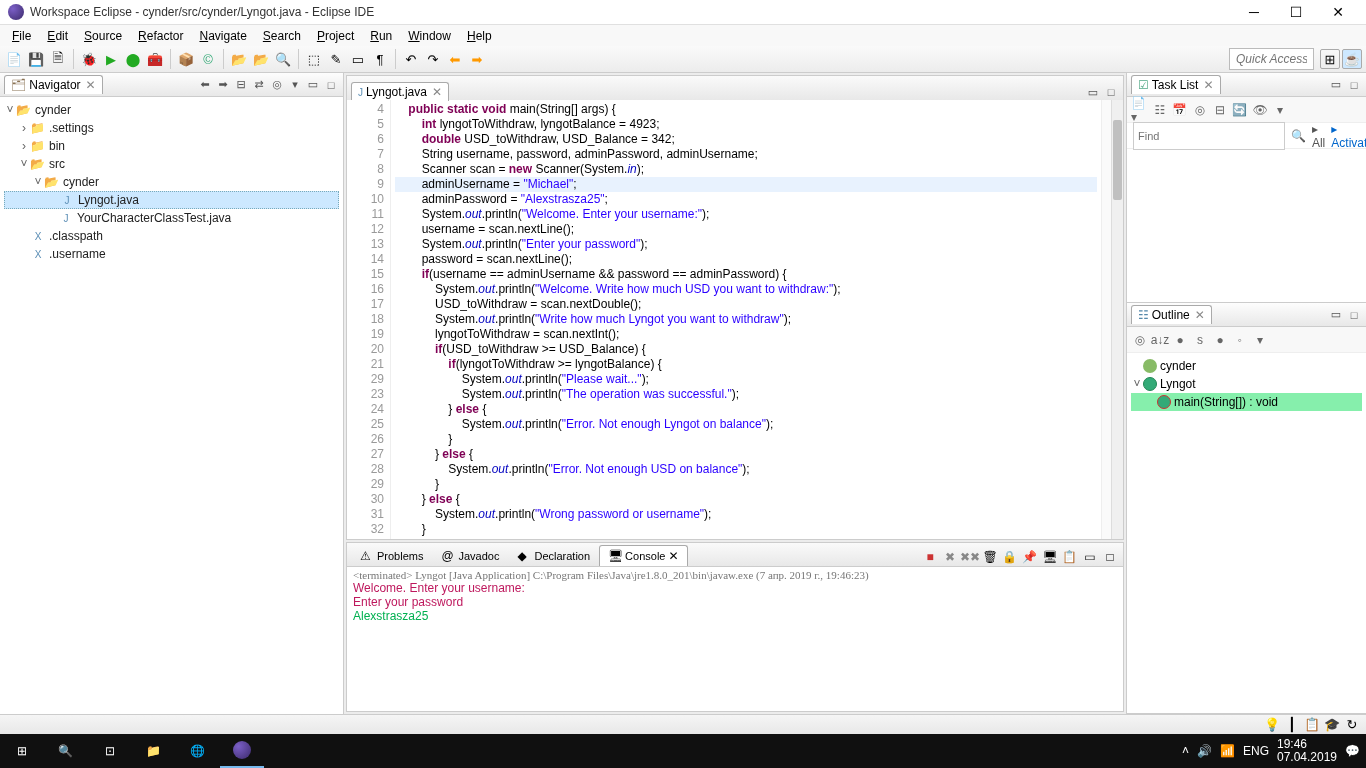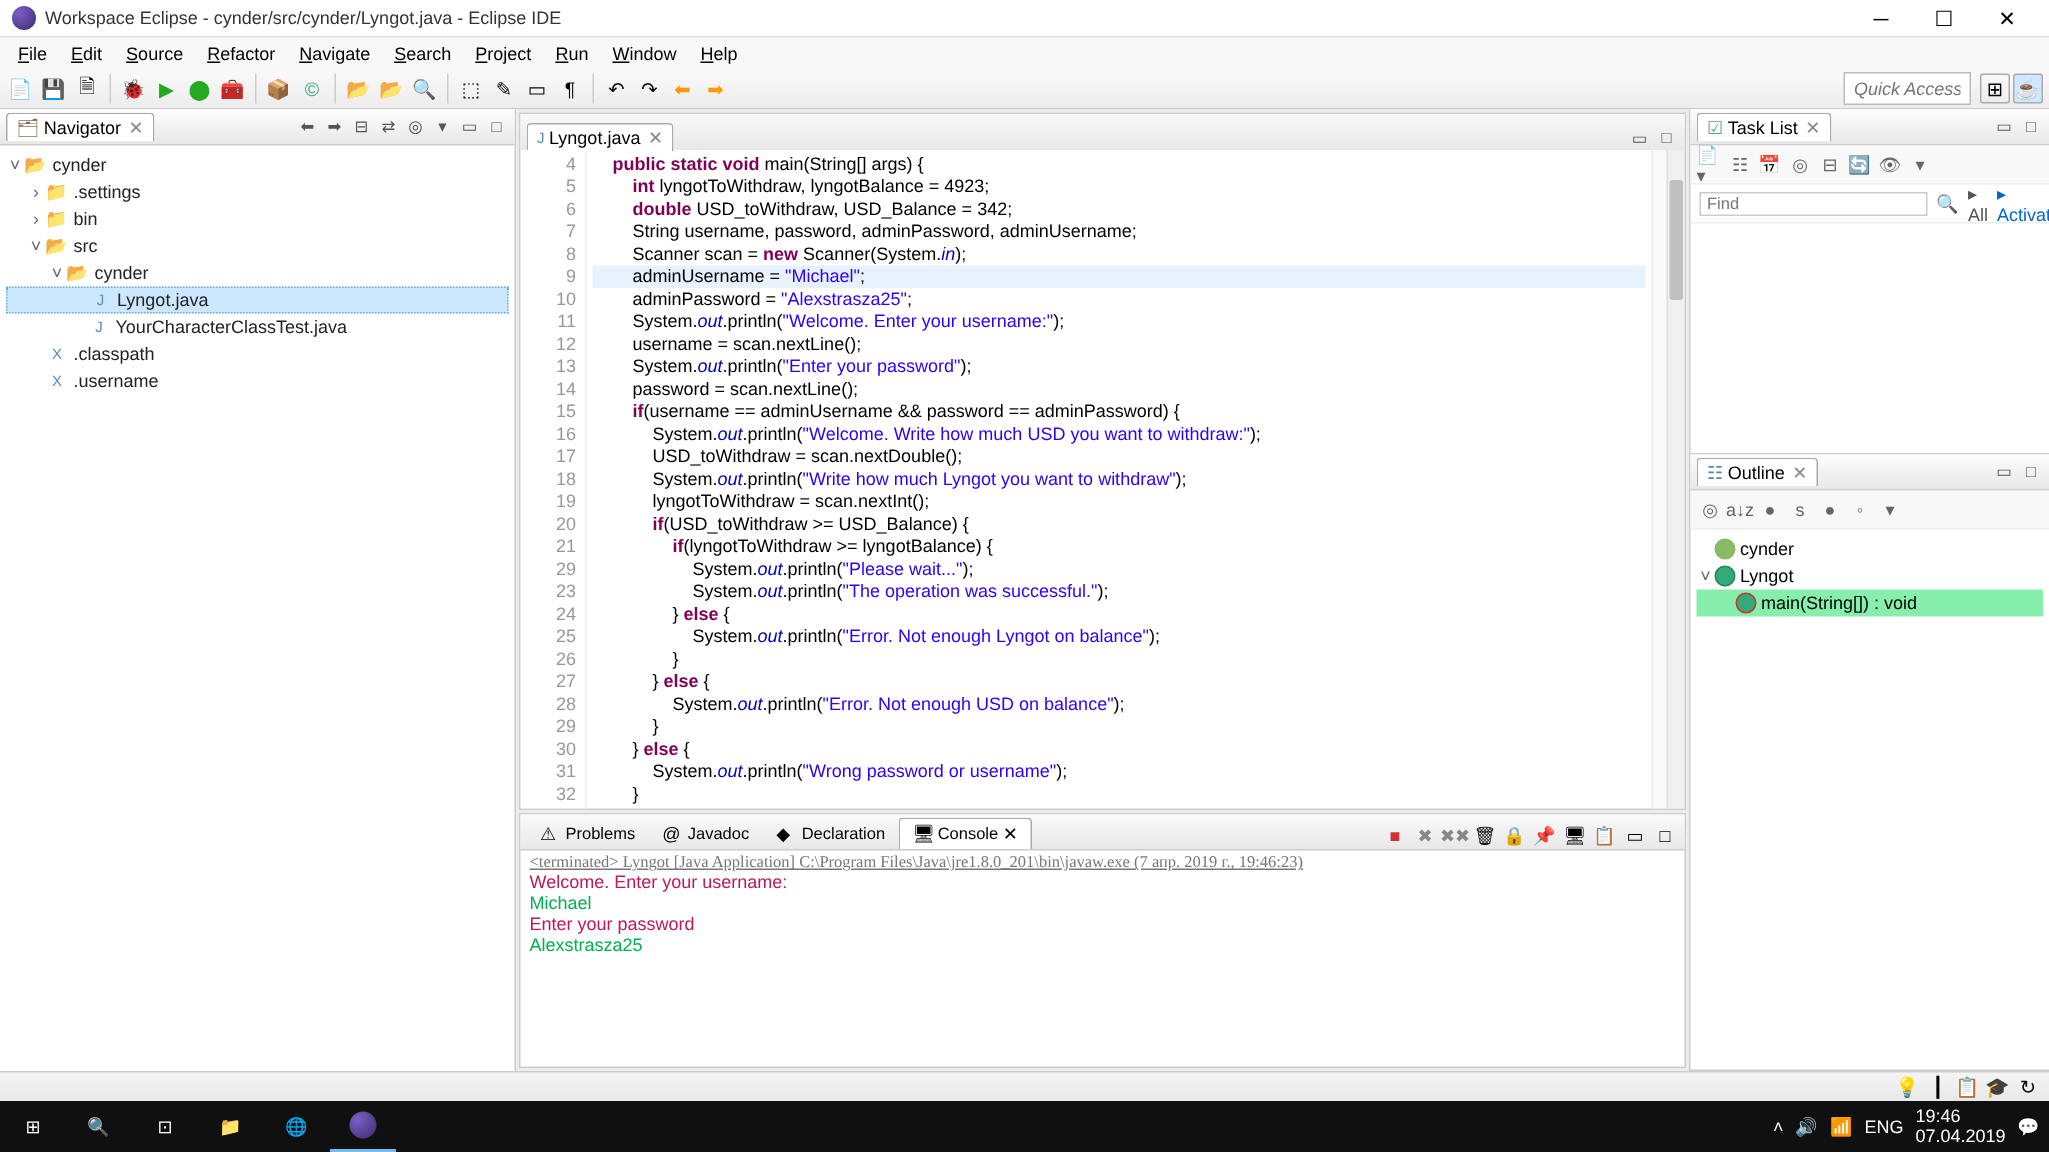--- a/index.html
+++ b/index.html
@@ -53,28 +53,28 @@
 .editor-scrollbar .thumb { position: absolute; left: 1px; right: 1px; top: 20px; height: 80px; background: #c0c0c0; border-radius: 2px; }
 .editor-overview { width: 10px; background: #fafafa; border-left: 1px solid #eee; }
 .bottom-panel { height: 170px; border: 1px solid #ccc; margin: 0 2px 2px 2px; background: #fff; display: flex; flex-direction: column; }
 .bottom-tabs { height: 24px; background: linear-gradient(#fafafa,#e8e8e8); display: flex; align-items: flex-end; padding-left: 4px; border-bottom: 1px solid #ccc; }
 .bottom-tabs .tab { padding: 3px 8px; font-size: 11px; display: flex; align-items: center; gap: 3px; cursor: pointer; border: 1px solid transparent; border-bottom: none; }
 .bottom-tabs .tab.active { background: #fff; border-color: #aaa; border-radius: 3px 3px 0 0; }
 .bottom-tabs .tab .ico2 { width: 14px; height: 14px; }
 .console-toolbar { margin-left: auto; display: flex; gap: 2px; padding-right: 4px; }
 .console-toolbar .cb { width: 18px; height: 18px; display: flex; align-items: center; justify-content: center; cursor: pointer; font-size: 12px; }
 .console-body { flex: 1; padding: 2px 6px; font-family: Consolas, monospace; font-size: 12px; overflow: auto; }
-.console-body .meta { color: #777; font-family: "Segoe UI"; font-size: 11px; text-decoration: underline; }
+.console-body .meta { color: #777; font-family: "Segoe UI"; font-size: 11px; }
 .console-body .out { color: #be185d; }
 .console-body .in { color: #00b050; }
 .right-section { flex: 1; display: flex; flex-direction: column; border-bottom: 1px solid #ccc; }
 .right-toolbar { height: 26px; background: #f8f8f8; display: flex; align-items: center; padding: 0 4px; gap: 2px; border-bottom: 1px solid #eee; }
 .right-toolbar .rb { width: 18px; height: 18px; display: flex; align-items: center; justify-content: center; cursor: pointer; font-size: 12px; color: #666; }
 .find-row { height: 26px; display: flex; align-items: center; padding: 2px 6px; gap: 6px; border-bottom: 1px solid #eee; }
-.find-row input { flex: 1; border: 1px solid #ccc; padding: 2px 4px; font-size: 11px; height: 16px; }
+.find-row input { flex: 1; border: 1px solid #ccc; padding: 2px 4px; font-size: 11px; height: 28px; }
 .find-row .lbl { color: #555; }
 .find-row .link { color: #0066cc; cursor: pointer; }
 .outline-body { flex: 1; padding: 4px; font-size: 12px; }
 .outline-body .onode { display: flex; align-items: center; height: 18px; cursor: pointer; }
 .outline-body .onode .tw { width: 12px; text-align: center; color: #666; }
 .outline-body .onode .oi { width: 14px; height: 14px; margin-right: 3px; border-radius: 50%; }
 .outline-body .in1 { padding-left: 14px; }
 .outline-body .sel { background: #86efac; }
 .statusbar { height: 22px; background: linear-gradient(#f5f5f5,#e8e8e8); border-top: 1px solid #ccc; display: flex; align-items: center; padding: 0 6px; }
 .statusbar .sb-icons { margin-left: auto; display: flex; gap: 4px; align-items: center; }
@@ -282,21 +282,20 @@
           <span class="cb">📌</span>
           <span class="cb">🖥</span>
           <span class="cb">📋</span>
           <span class="cb">▭</span>
           <span class="cb">□</span>
         </div>
       </div>
       <div class="console-body" id="consolebody">
           <div class="meta">&lt;terminated&gt; Lyngot [Java Application] C:\Program Files\Java\jre1.8.0_201\bin\javaw.exe (7 апр. 2019 г., 19:46:23)</div>
           <div class="out">Welcome. Enter your username:</div>
-          <div class="in">Michael</div>
           <div class="out">Enter your password</div>
           <div class="in">Alexstrasza25</div>
         </div>
     </div>
   </div>
 
   <div class="right-panel">
     <div class="right-section" style="flex:0 0 230px">
       <div class="view-header">
         <div class="view-tab">

